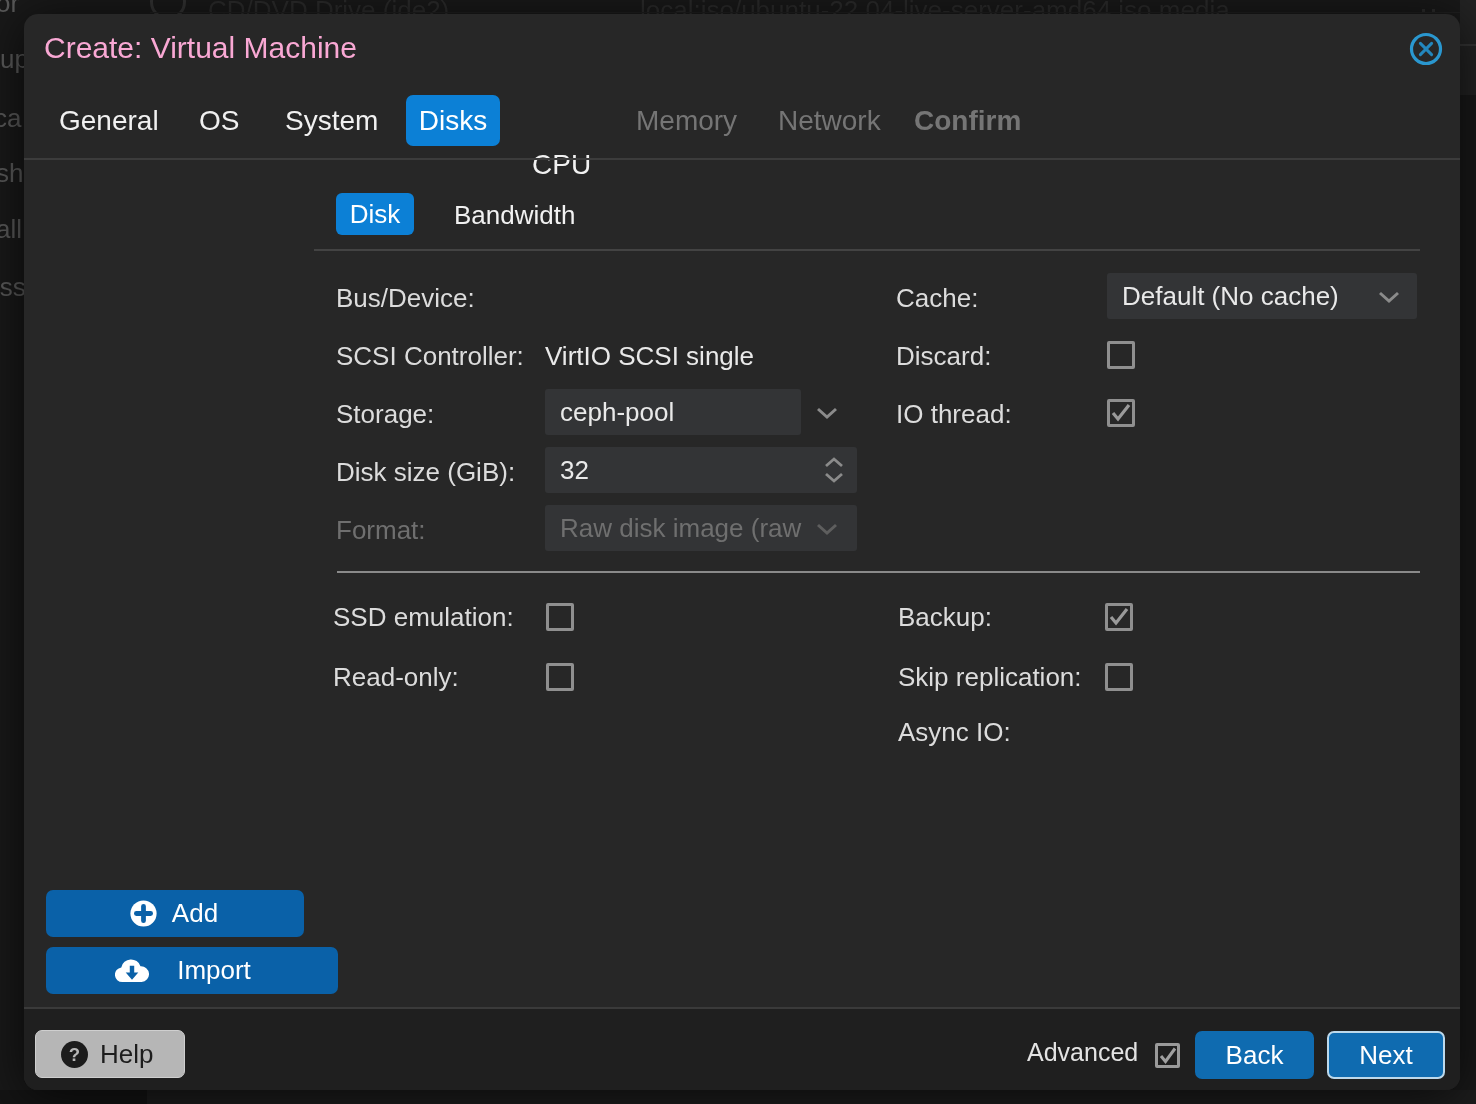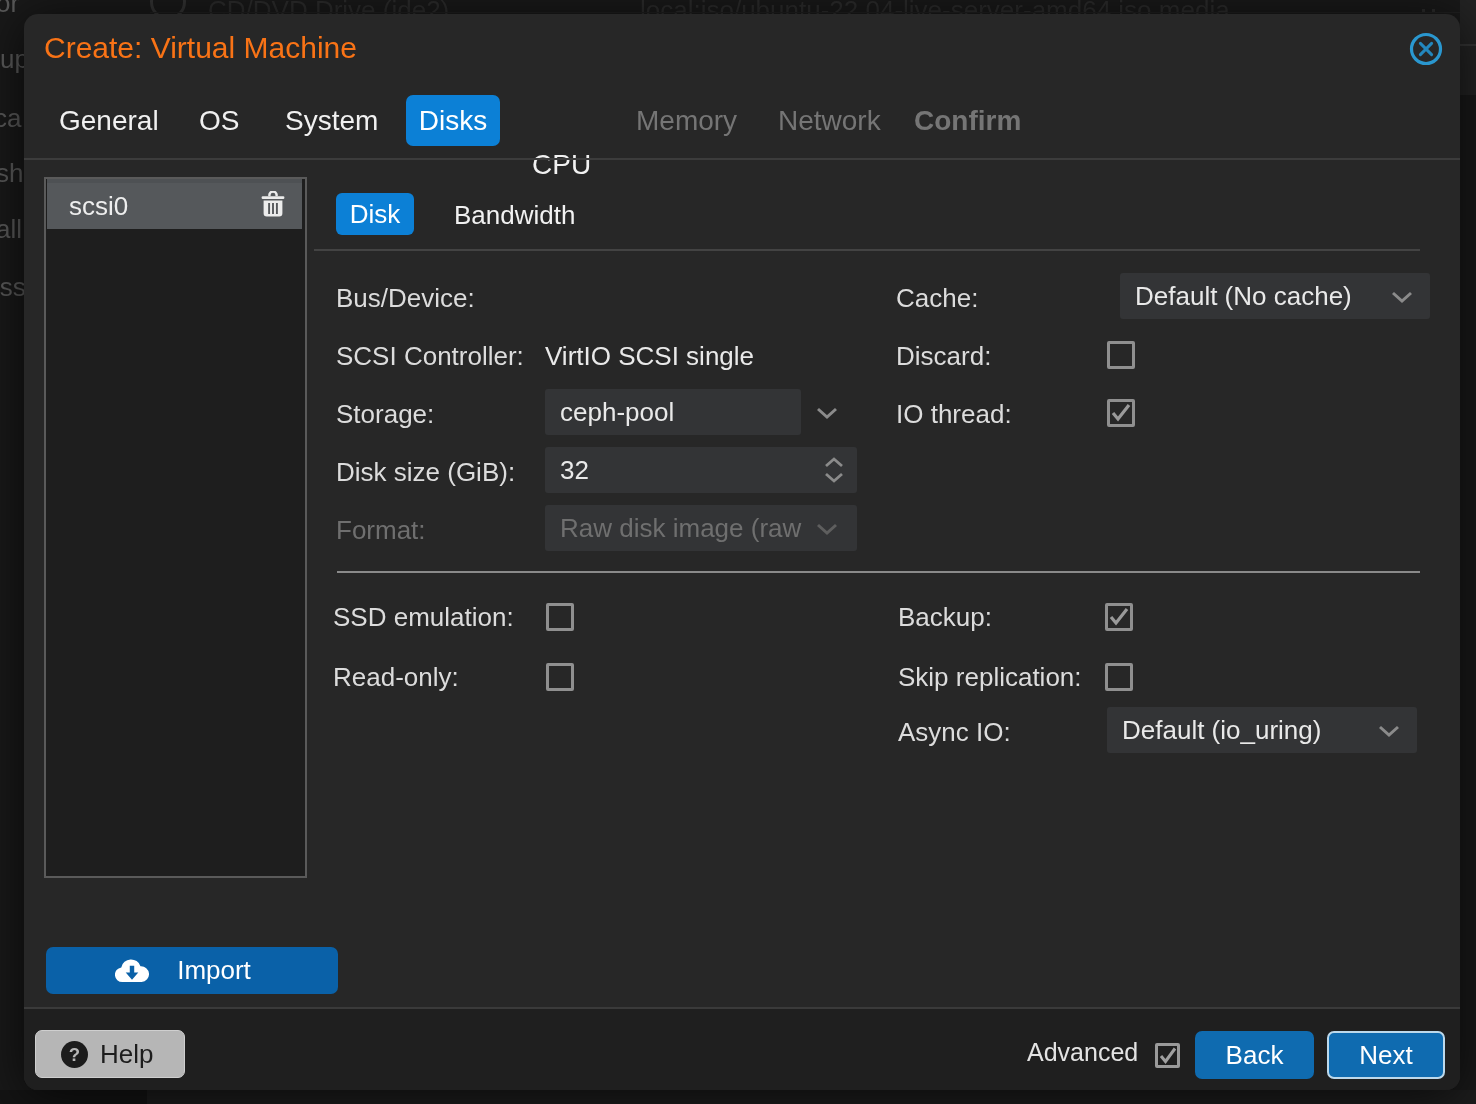--- a/index.html
+++ b/index.html
@@ -4,21 +4,21 @@
 <style>
   html,body{margin:0;padding:0;}
   body{width:1476px;height:1104px;background:#191919;overflow:hidden;
        font-family:"Liberation Sans", sans-serif;position:relative;}
   .abs{position:absolute;}
   
   .bgtxt{color:#5a5a5a;font-size:26px;white-space:nowrap;}
   
   .modal{position:absolute;left:24px;top:14px;width:1436px;height:1076px;
          background:#272727;border-radius:14px;box-shadow:0 6px 50px rgba(0,0,0,.7);}
-  .title{position:absolute;left:20px;top:17px;font-size:30px;color:#f97316;text-align:center;}
+  .title{position:absolute;left:20px;top:17px;font-size:30px;color:#f9a8d4;text-align:center;}
   .tab{position:absolute;top:91px;font-size:28px;color:#f1f1f1;}
   .tab.dis{color:#757575;}
   .tabactive{position:absolute;left:382px;top:81px;width:94px;height:51px;
              background:#0c80d6;border-radius:7px;color:#fff;font-size:28px;
              text-align:center;line-height:51px;}
   .hsep{position:absolute;background:#3c3c3c;height:2px;}
   
   .list{position:absolute;left:20px;top:163px;width:259px;height:697px;
         background:#1e1e1e;border:2px solid #5a5a5a;}
   .selrow{position:absolute;left:1px;top:0;width:255px;height:50px;background:#55585b;border-top:4px solid #4e5154;
@@ -76,46 +76,44 @@
     <div class="tab" style="left:35px;">General</div>
     <div class="tab" style="left:175px;">OS</div>
     <div class="tab" style="left:261px;">System</div>
     <div class="tabactive">Disks</div>
     <div class="tab" style="left:508px;margin-top:44px;">CPU</div>
     <div class="tab dis" style="left:612px;">Memory</div>
     <div class="tab dis" style="left:754px;">Network</div>
     <div class="tab dis" style="left:890px;font-weight:bold;">Confirm</div>
     <div class="hsep" style="left:0;top:144px;width:1436px;"></div>
 
-    <div class="list">
-      <div class="selrow">scsi0</div>
-      <svg class="abs" style="left:215px;top:12px;" width="24" height="26" viewBox="0 0 24 26">
-        <path fill="#ececec" fill-rule="evenodd" d="M7.2 5.2 V3.8 a4.8 4.3 0 0 1 9.6 0 V5.2 H14.4 V4 a2.4 2.2 0 0 0 -4.8 0 V5.2 z"></path>
-        <rect x="0.6" y="5.2" width="22.8" height="2.8" rx="1.2" fill="#ececec"></rect>
-        <path fill="#ececec" d="M2.6 9.6 h18.8 v12.6 a3.2 3.2 0 0 1 -3.2 3.2 H5.8 a3.2 3.2 0 0 1 -3.2 -3.2 z"></path>
-        <path stroke="#55585b" stroke-width="1.9" d="M8.1 12 v11 M12 12 v11 M15.9 12 v11"></path>
+
+    <div class="btn" style="left:22px;top:876px;width:258px;height:47px;line-height:47px;">
+      <svg style="position:absolute;left:84px;top:10px;" width="27" height="27" viewBox="0 0 34 34">
+        <circle cx="17" cy="17" r="16.5" fill="#ffffff"></circle>
+        <path d="M17 8 V26 M8 17 H26" stroke="#0a61a8" stroke-width="6" stroke-linecap="round"></path>
       </svg>
+      <span style="margin-left:40px;">Add</span>
     </div>
-
 
     <div class="btn" style="left:22px;top:933px;width:292px;height:47px;line-height:47px;">
       <svg style="position:absolute;left:69px;top:12px;" width="34" height="24" viewBox="0 0 46 32">
         <path fill="#ffffff" d="M10 31 a10 10 0 0 1 -1.5 -19.9 A13.5 13.5 0 0 1 34.5 9.5 A9.5 9.5 0 0 1 36 31 z"></path>
         <path fill="#0a61a8" d="M20 9 h6 v9 h5.5 l-8.5 10 -8.5 -10 h5.5 z"></path>
       </svg>
       <span style="margin-left:44px;">Import</span>
     </div>
 
     <div class="minitab">Disk</div>
     <div class="bandw">Bandwidth</div>
     <div class="hsep" style="left:290px;top:235px;width:1106px;background:#434343;"></div>
 
     <div class="lbl" style="left:312px;top:269px;">Bus/Device:</div>
     <div class="lbl" style="left:872px;top:269px;">Cache:</div>
-    <div class="field" style="left:1083px;top:259px;width:310px;margin-left:13px;">Default (No cache)
+    <div class="field" style="left:1083px;top:259px;width:310px;">Default (No cache)
       <svg style="position:absolute;left:270px;top:17px;" width="24" height="14" viewBox="0 0 24 14">
         <path d="M3 3 L12 11 L21 3" fill="none" stroke="#8b8b8b" stroke-width="3"></path>
       </svg>
     </div>
 
     <div class="lbl" style="left:312px;top:327px;">SCSI Controller:</div>
     <div class="lbl" style="left:521px;top:327px;color:#e9e9e9;">VirtIO SCSI single</div>
     <div class="lbl" style="left:872px;top:327px;">Discard:</div>
     <div class="cb" style="left:1083px;top:327px;"></div>
 
@@ -156,25 +154,20 @@
         <path d="M3 11 L8 17 L19 3" fill="none" stroke="#9a9a9a" stroke-width="3.2"></path>
       </svg>
     </div>
 
     <div class="lbl" style="left:309px;top:648px;">Read-only:</div>
     <div class="cb" style="left:522px;top:649px;"></div>
     <div class="lbl" style="left:874px;top:648px;">Skip replication:</div>
     <div class="cb" style="left:1081px;top:649px;"></div>
 
     <div class="lbl" style="left:874px;top:703px;">Async IO:</div>
-    <div class="field" style="left:1083px;top:693px;width:310px;">Default (io_uring)
-      <svg style="position:absolute;left:270px;top:17px;" width="24" height="14" viewBox="0 0 24 14">
-        <path d="M3 3 L12 11 L21 3" fill="none" stroke="#8b8b8b" stroke-width="3"></path>
-      </svg>
-    </div>
 
     <div class="bbar">
       <div class="helpbtn">
         <svg style="position:absolute;left:25px;top:10px;" width="27" height="27" viewBox="0 0 32 32">
           <circle cx="16" cy="16" r="16" fill="#1c1c1c"></circle>
           <text x="16" y="23.5" font-size="22" font-weight="bold" fill="#b6b6b6" text-anchor="middle" font-family="Liberation Sans">?</text>
         </svg>
         <span style="position:absolute;left:64px;top:8px;font-size:26px;color:#1d1d1d;">Help</span>
       </div>
       <div style="position:absolute;left:1003px;top:29px;font-size:25px;color:#e3e3e3;">Advanced</div>

